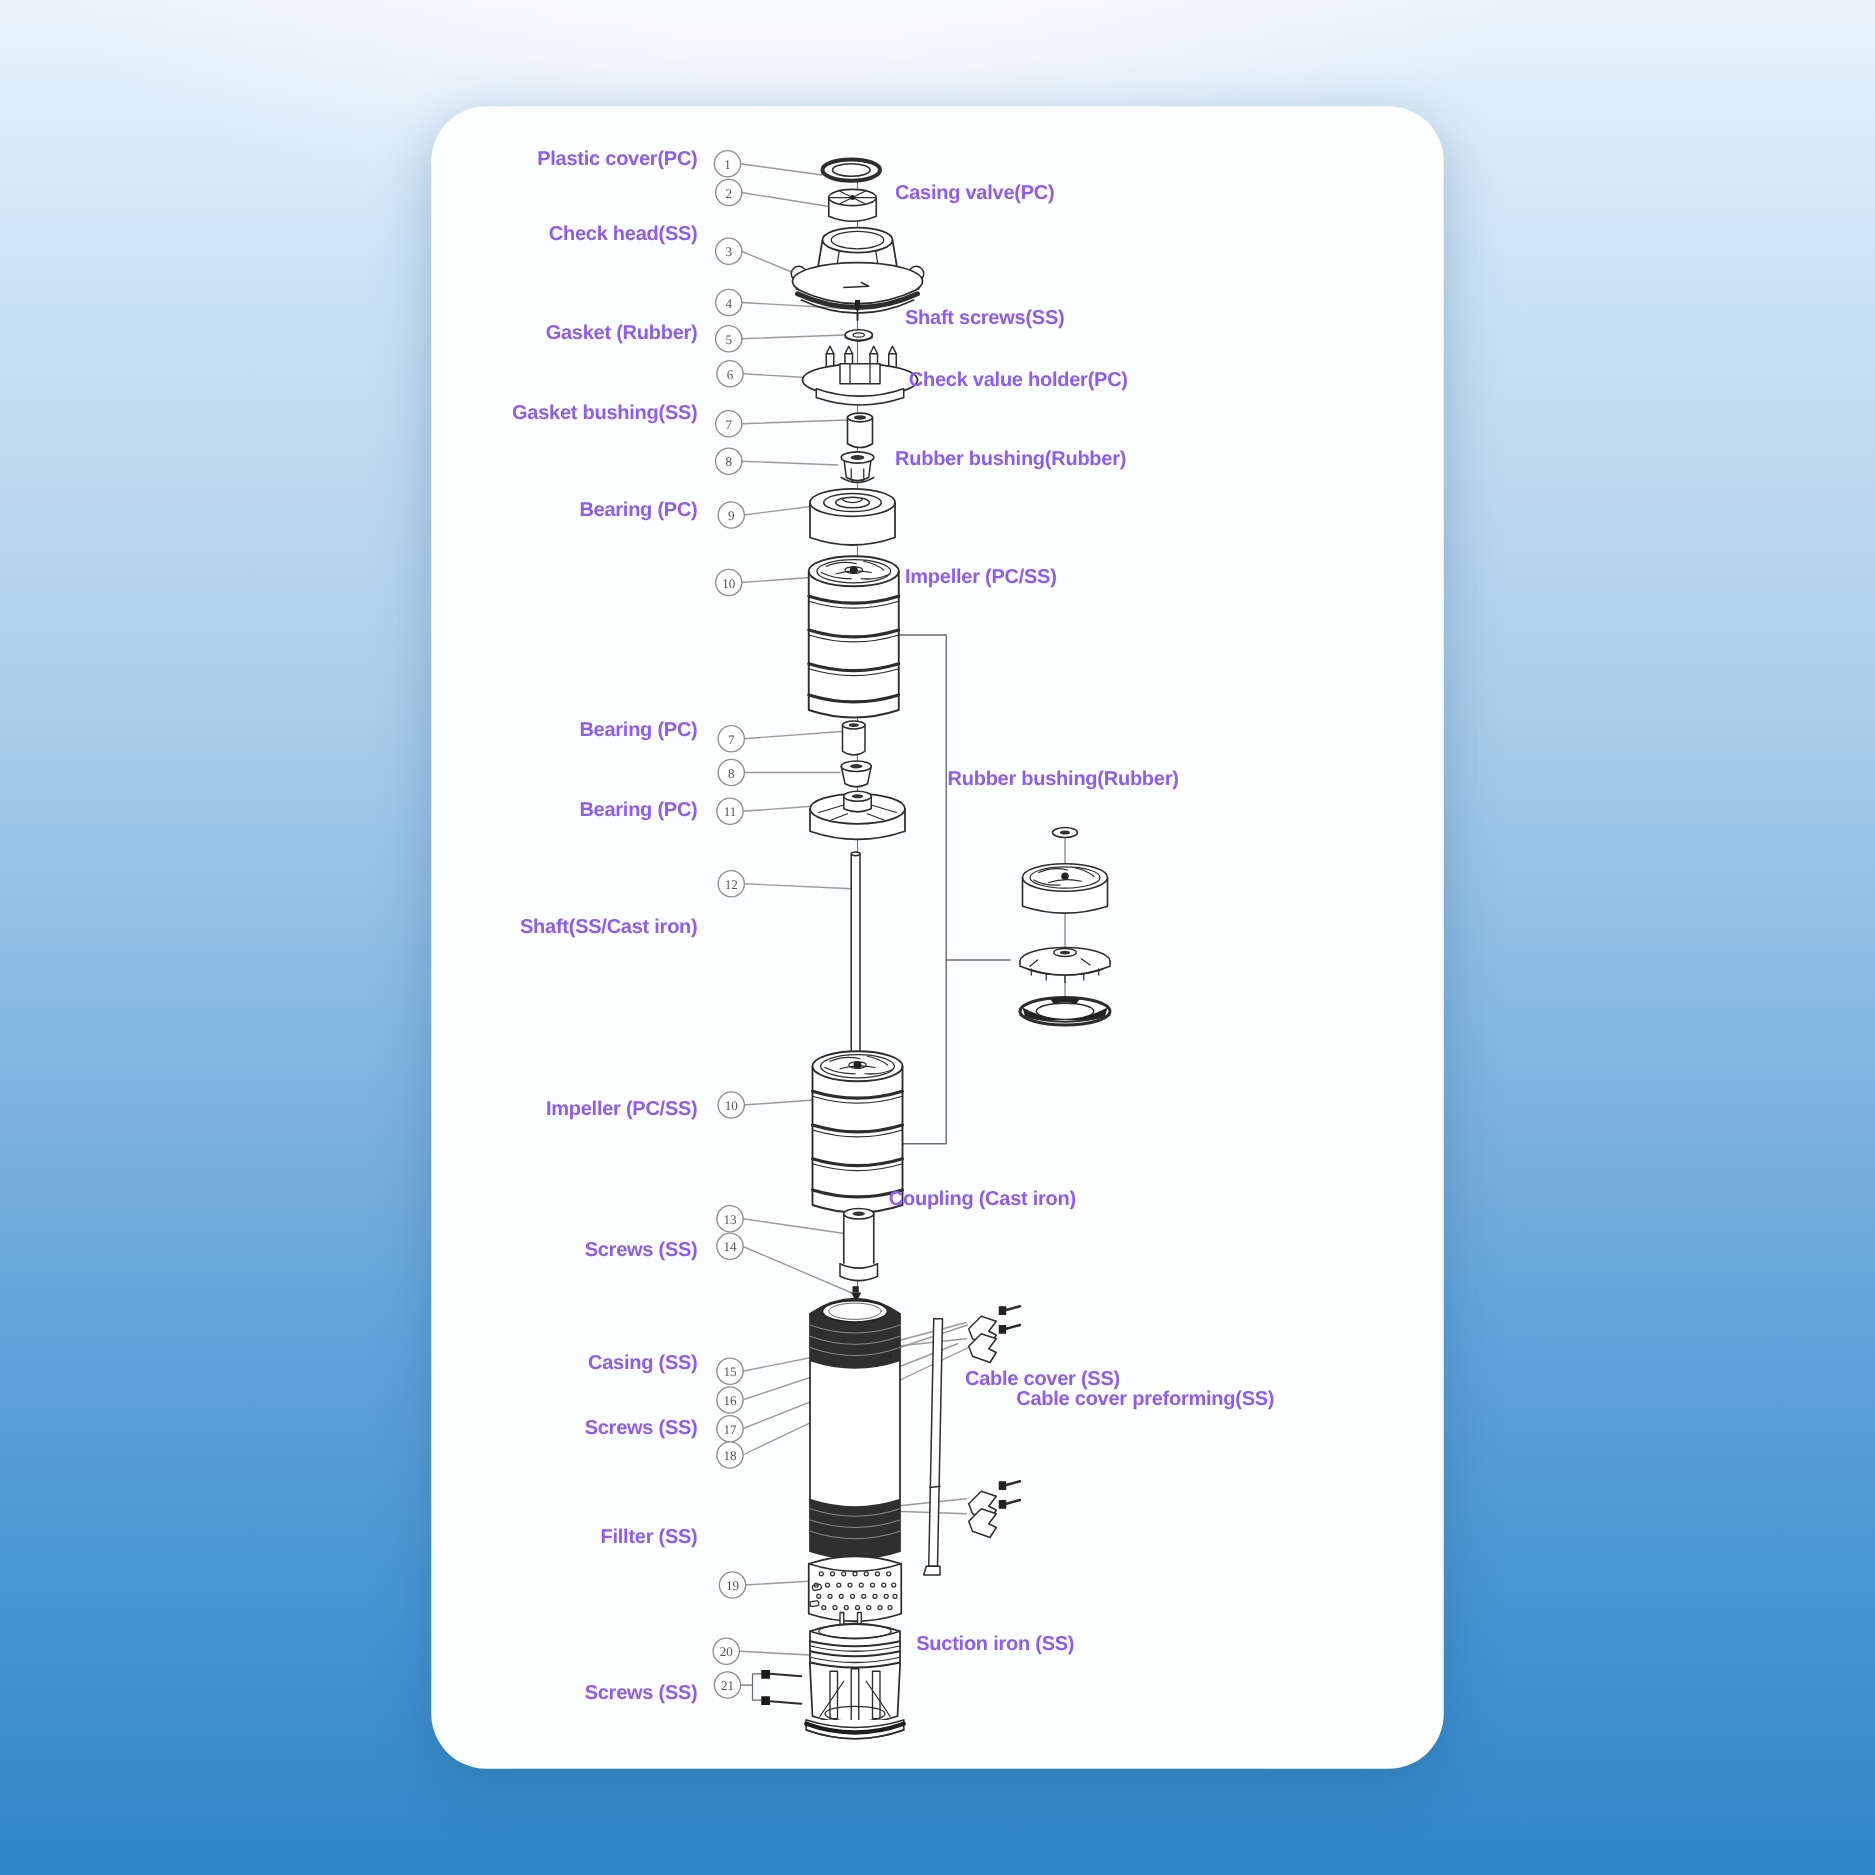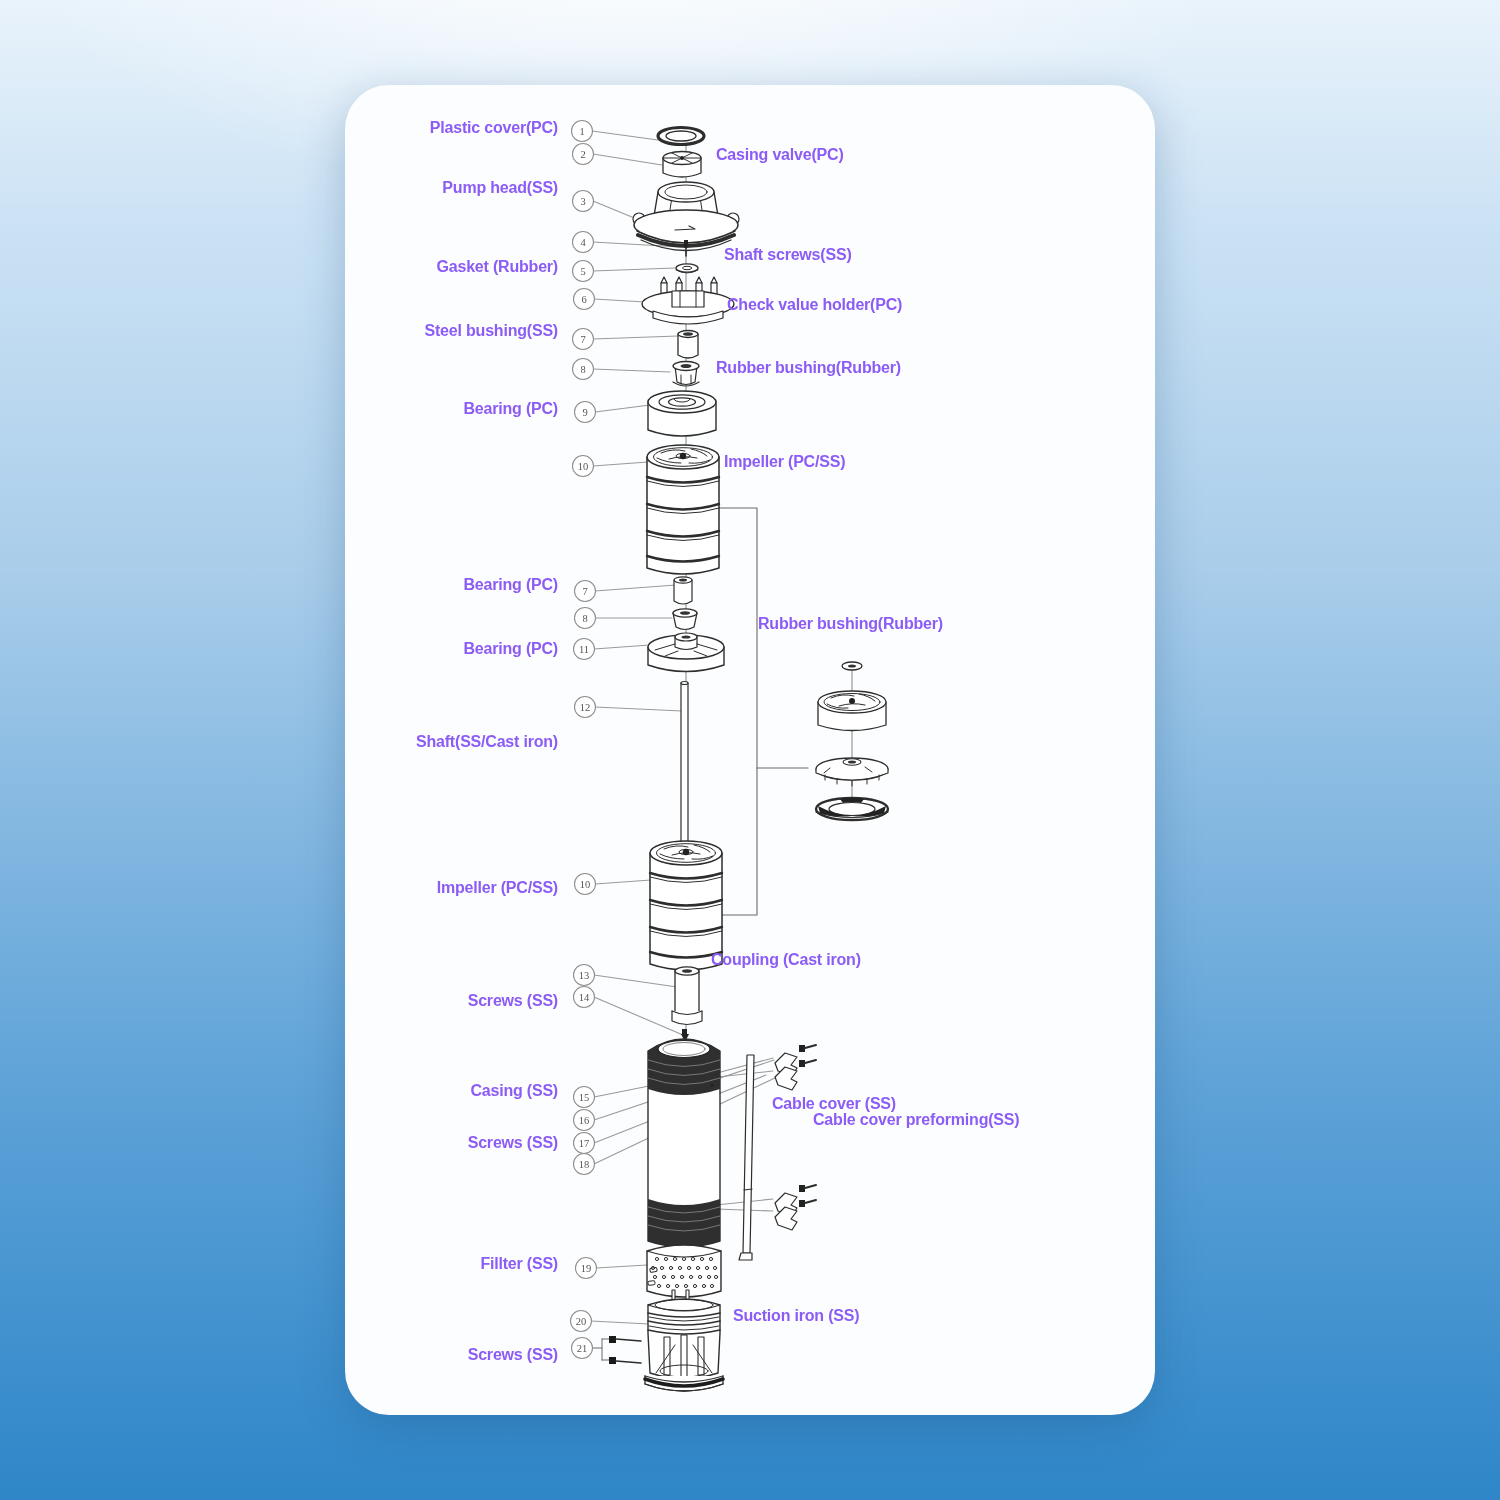--- a/index.html
+++ b/index.html
@@ -434,32 +434,32 @@
             <text x="236" y="1240" fill="#555">20</text>
           </g>
         <g>
             <circle cx="237" cy="1263" r="10.5" fill="#fff" stroke="#8f8f8f" stroke-width="1.1"></circle>
             <text x="237" y="1267" fill="#555">21</text>
           </g>
       </g>
     </svg>
 
     <div class="lbl l" style="top:28px">Plastic cover(PC)</div>
-    <div class="lbl l" style="top:88px">Pump head(SS)</div>
+    <div class="lbl l" style="top:88px">Check head(SS)</div>
     <div class="lbl l" style="top:167px">Gasket (Rubber)</div>
-    <div class="lbl l" style="top:231px">Steel bushing(SS)</div>
+    <div class="lbl l" style="top:231px">Gasket bushing(SS)</div>
     <div class="lbl l" style="top:309px">Bearing (PC)</div>
     <div class="lbl l" style="top:485px">Bearing (PC)</div>
     <div class="lbl l" style="top:549px">Bearing (PC)</div>
     <div class="lbl l" style="top:642px">Shaft(SS/Cast iron)</div>
     <div class="lbl l" style="top:788px">Impeller (PC/SS)</div>
     <div class="lbl l" style="top:901px">Screws (SS)</div>
     <div class="lbl l" style="top:991px">Casing (SS)</div>
     <div class="lbl l" style="top:1043px">Screws (SS)</div>
-    <div class="lbl l" style="top:1164px">Fillter (SS)</div>
+    <div class="lbl l" style="top:1130px">Fillter (SS)</div>
     <div class="lbl l" style="top:1255px">Screws (SS)</div>
 
     <div class="lbl" style="left:371px;top:55px">Casing valve(PC)</div>
     <div class="lbl" style="left:379px;top:155px">Shaft screws(SS)</div>
     <div class="lbl" style="left:382px;top:205px">Check value holder(PC)</div>
     <div class="lbl" style="left:371px;top:268px">Rubber bushing(Rubber)</div>
     <div class="lbl" style="left:379px;top:362px">Impeller (PC/SS)</div>
     <div class="lbl" style="left:413px;top:524px">Rubber bushing(Rubber)</div>
     <div class="lbl" style="left:366px;top:860px">Coupling (Cast iron)</div>
     <div class="lbl" style="left:468px;top:1020px">Cable cover preforming(SS)</div>

